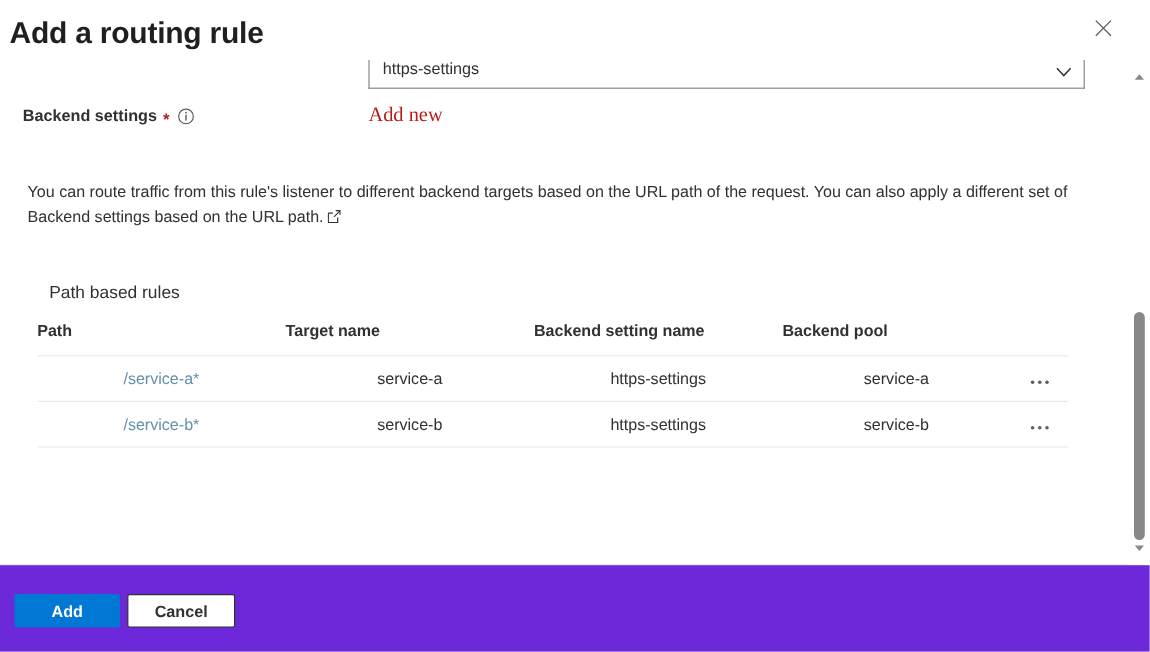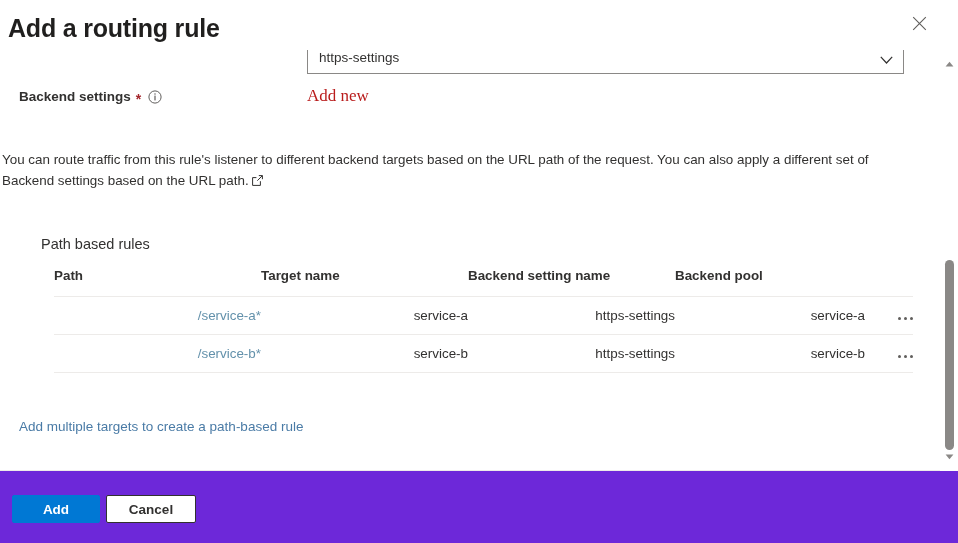--- a/index.html
+++ b/index.html
@@ -121,21 +121,21 @@
   .section-heading {
     position: absolute;
     left: 19px; top: 71px;
     font-size: 14.5px;
     font-weight: 600;
     color: #323130;
     white-space: nowrap;
   }
   .section-desc {
     position: absolute;
-    left: 2px; top: 99px;
+    left: 23px; top: 99px;
     width: 878px;
     font-size: 13.4px;
     line-height: 21px;
     color: #323130;
   }
   .ext-link-icon {
     display: inline-block;
     vertical-align: -1px;
     margin-left: 3px;
     cursor: pointer;
@@ -144,35 +144,35 @@
   
   .rules-title {
     position: absolute;
     left: 41px; top: 186px;
     font-size: 14.5px;
     color: #323130;
     white-space: nowrap;
   }
   .rules-table {
     position: absolute;
-    left: 54px; top: 218px;
+    left: 31px; top: 218px;
     width: 859px;
     border-collapse: collapse;
     table-layout: fixed;
   }
   .rules-table th {
     text-align: left;
     font-size: 13.4px;
     font-weight: 600;
     color: #323130;
     padding: 0 0 13px 0;
     border-bottom: 1px solid #edebe9;
   }
   .rules-table td {
-    text-align: right;
+    text-align: center;
     font-size: 13.4px;
     font-weight: 400;
     color: #323130;
     padding: 11px 0 11px 0;
     border-bottom: 1px solid #edebe9;
     height: 14px;
   }
   .col-path       { width: 207px; }
   .col-target     { width: 207px; }
   .col-setting    { width: 207px; }
@@ -364,21 +364,20 @@
           <span class="ellipsis-btn">
             <span></span>
               <span></span>
               <span></span>
           </span>
         </td>
       </tr>
     </tbody>
   </table>
 
-  <a class="multi-target-link">Add multiple targets to create a path-based rule</a>
 </div>
 
 <div class="scrollbar">
   <div class="sb-arrow up">
     <svg width="9" height="6" viewBox="0 0 9 6">
         <path d="M4.5 0.8 L8.4 5.4 L0.6 5.4 Z" fill="#8a8886"></path>
       </svg>
   </div>
   <div class="sb-thumb"></div>
   <div class="sb-arrow down">

